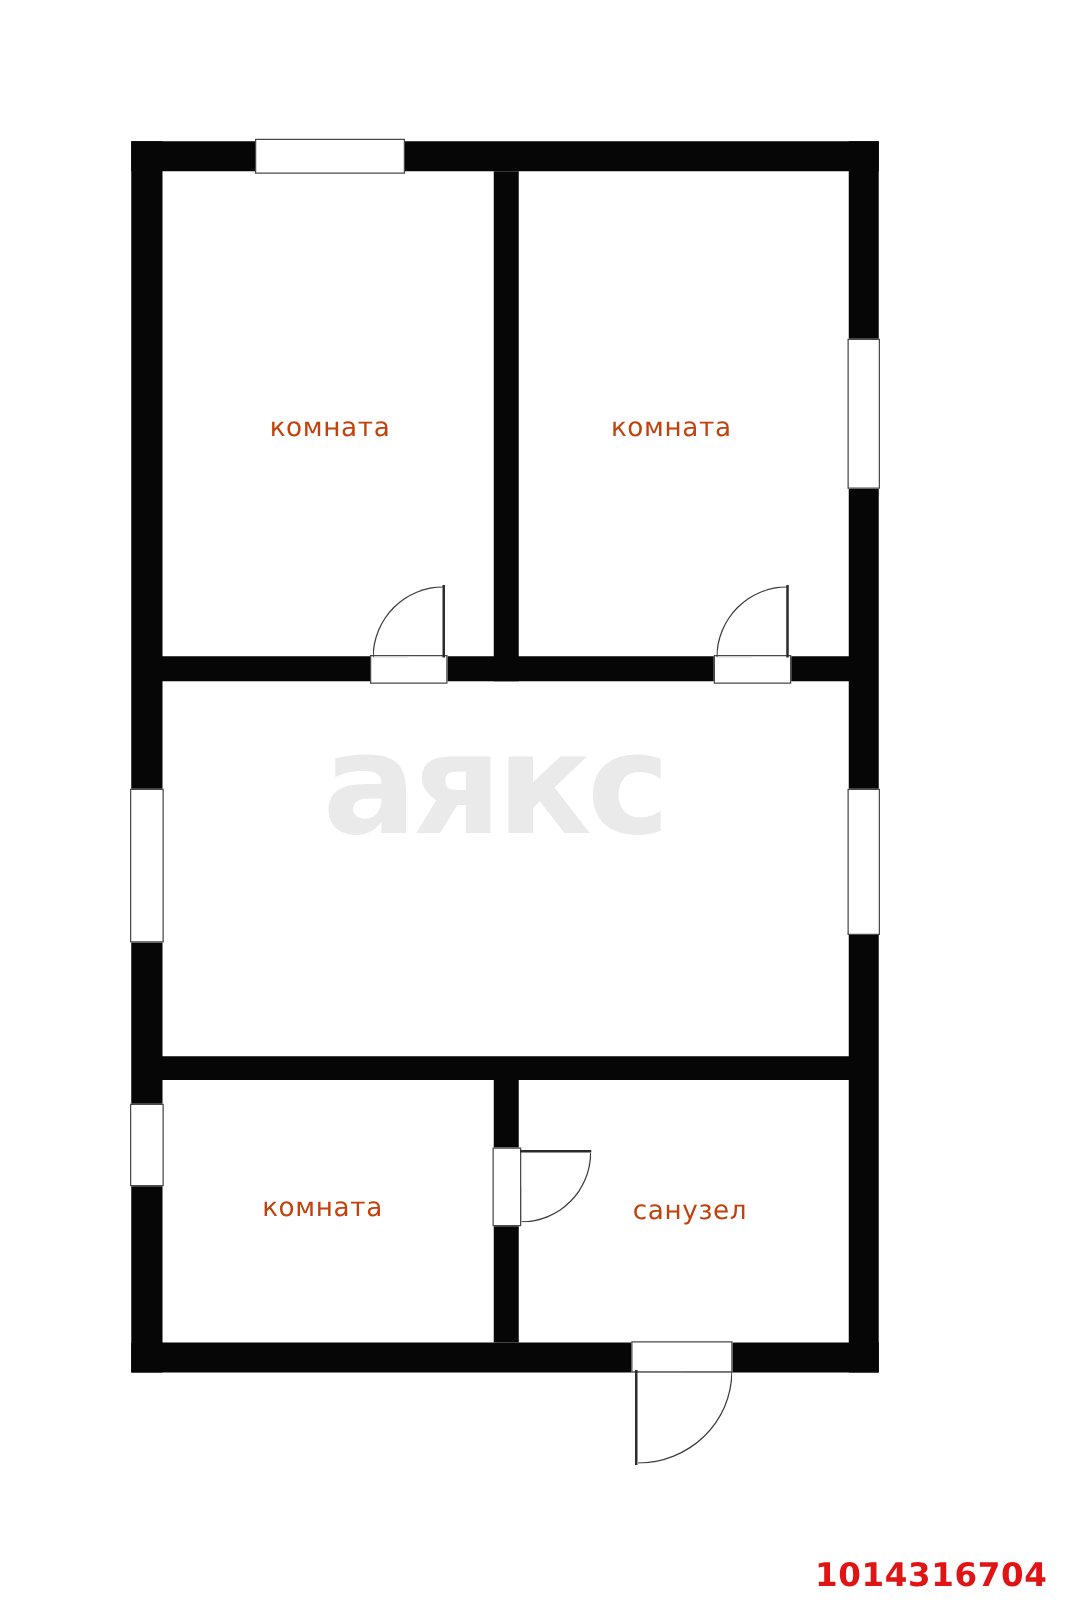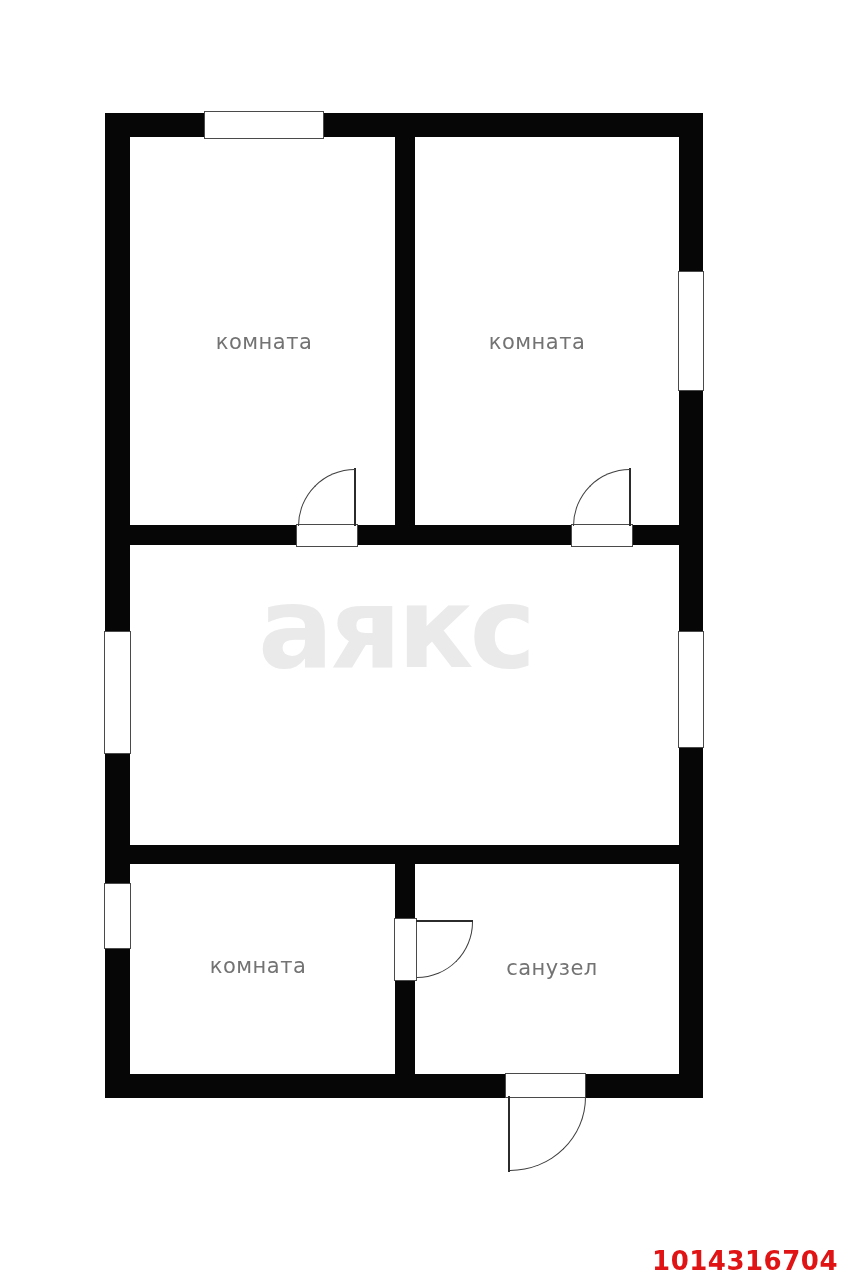--- a/index.html
+++ b/index.html
@@ -28,21 +28,21 @@
   }
   .arc-br {
     border-bottom: 1.5px solid #3d3d3d;
     border-right: 1.5px solid #3d3d3d;
     border-bottom-right-radius: 100% 100%;
   }
   .room-label {
     position: absolute;
     font-size: 21px;
     letter-spacing: 0.5px;
-    color: #737373;
+    color: #c2410c;
     text-align: center;
     z-index: 5;
     white-space: nowrap;
   }
   .watermark {
     position: absolute;
     left: 258px;
     top: 566px;
     width: 340px;
     height: 130px;

